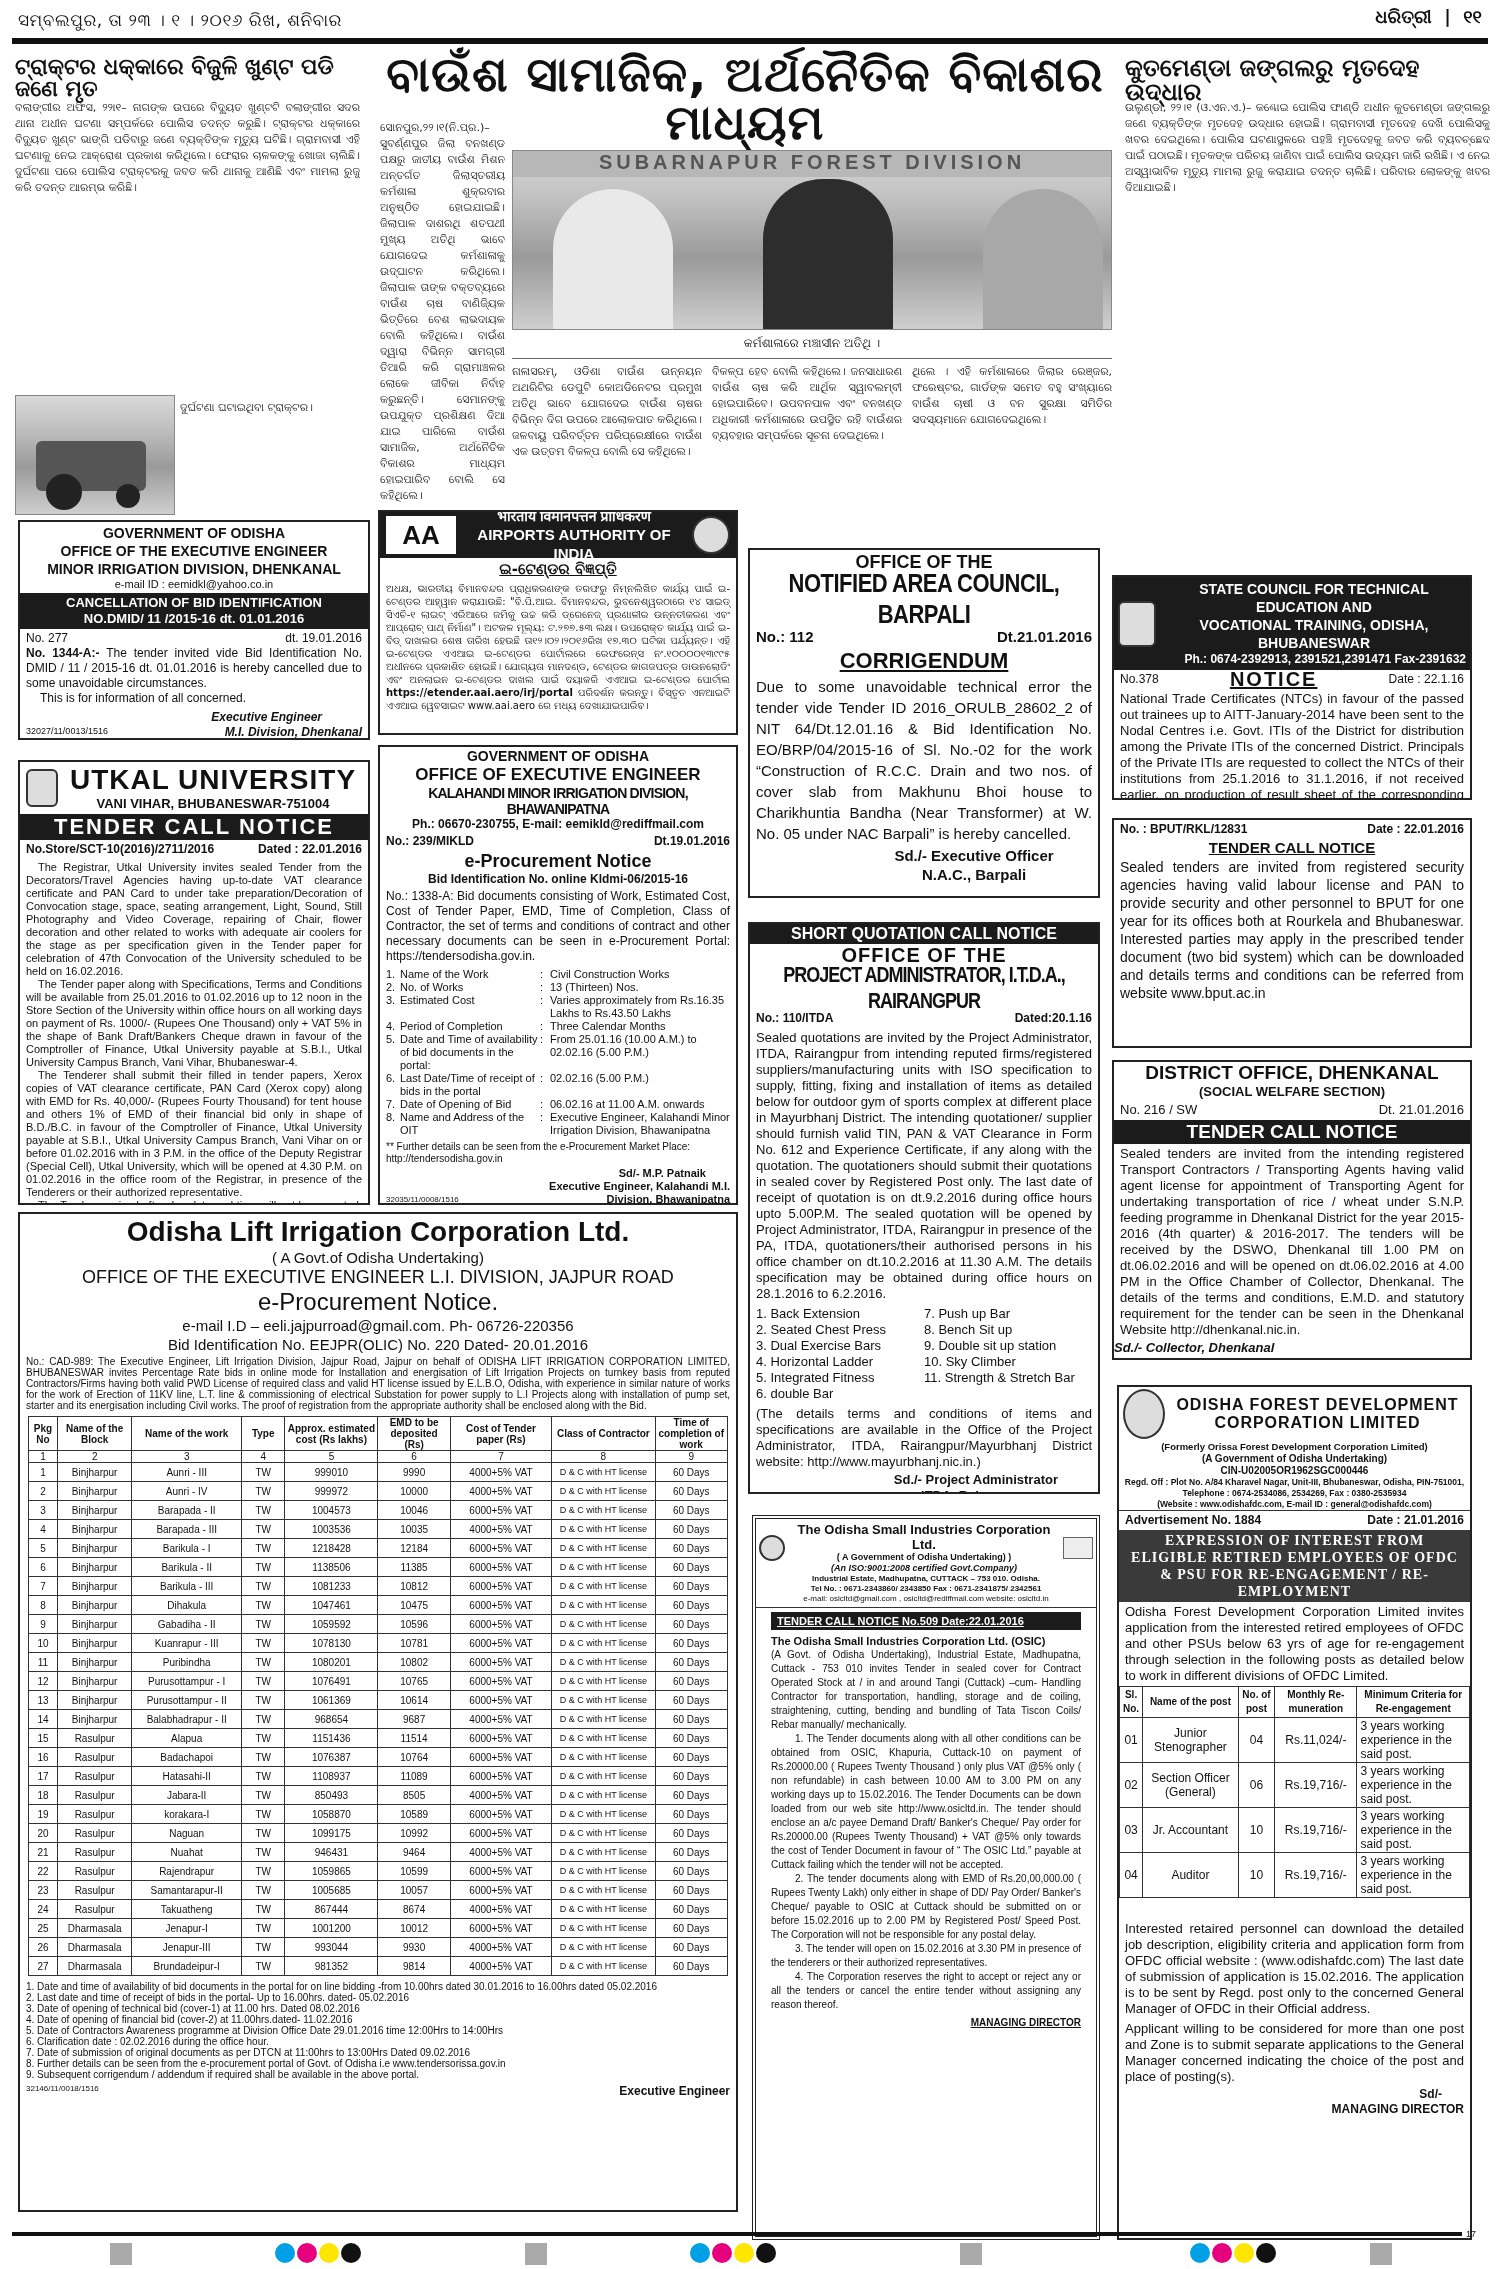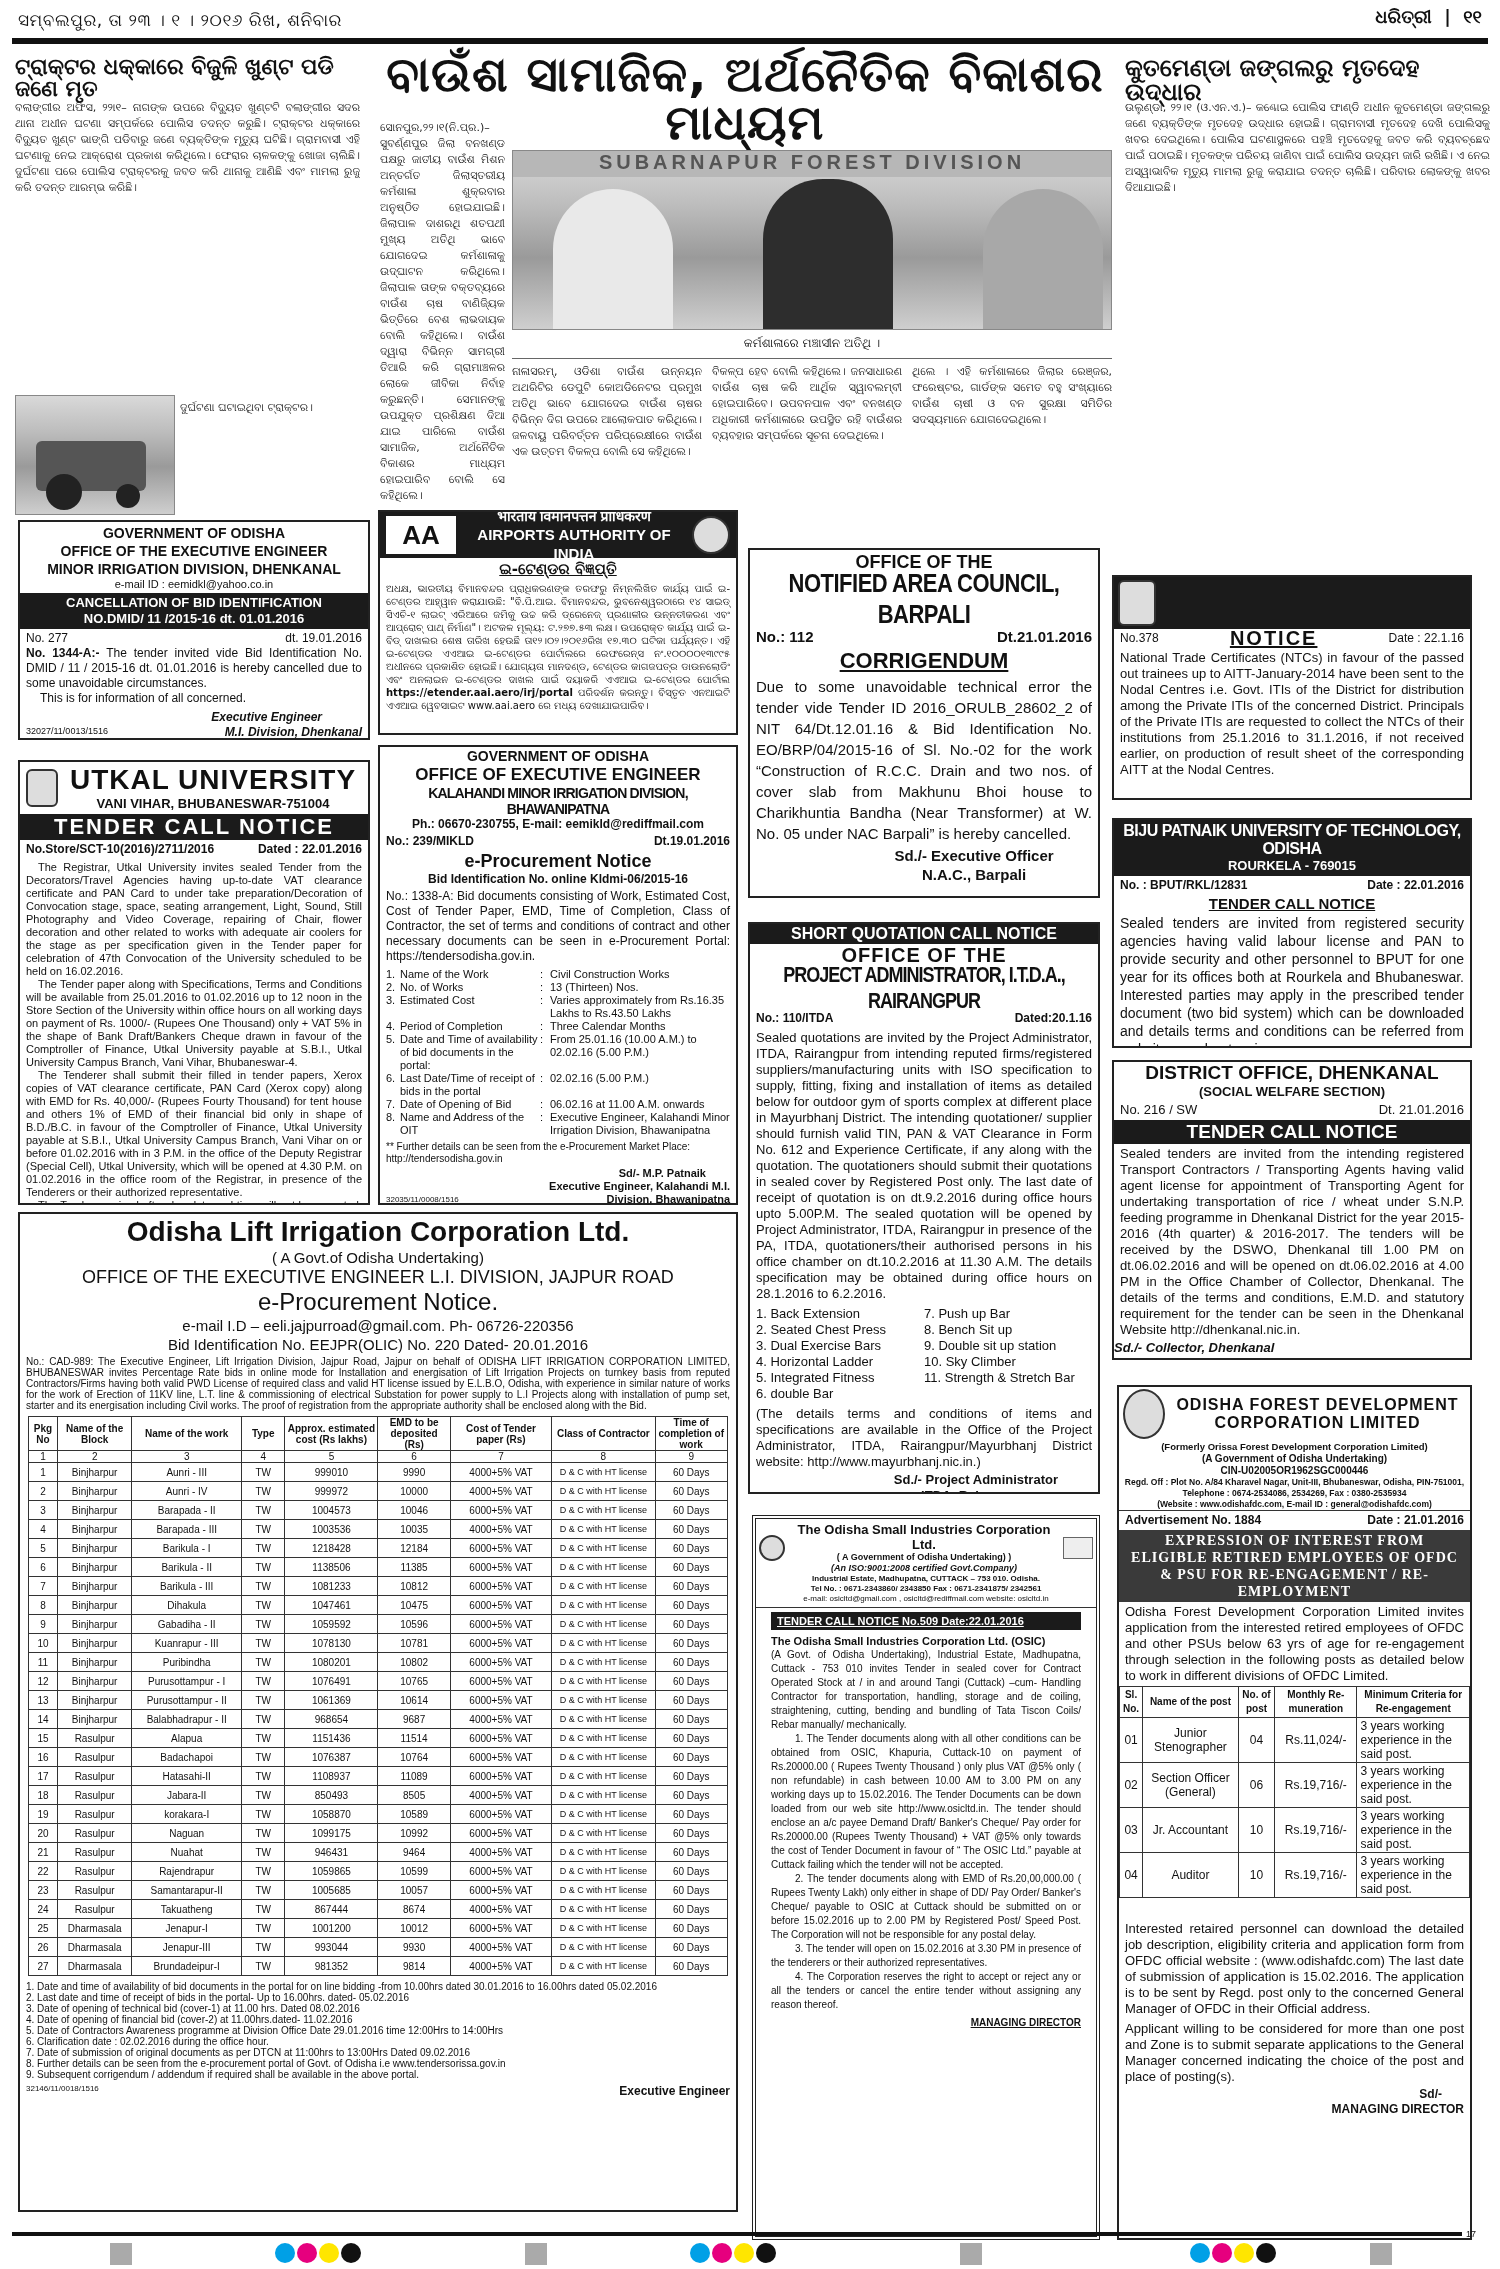--- a/index.html
+++ b/index.html
@@ -122,20 +122,25 @@
     </div>
   <div class="c b" style="font-size:22px;text-decoration:underline">CORRIGENDUM</div>
   <div class="pad j" style="font-size:15px;line-height:21px">Due to some unavoidable technical error the tender vide Tender ID 2016_ORULB_28602_2 of NIT 64/Dt.12.01.16 &amp; Bid Identification No. EO/BRP/04/2015-16 of Sl. No.-02 for the work “Construction of R.C.C. Drain and two nos. of cover slab from Makhunu Bhoi house to Charikhuntia Bandha (Near Transformer) at W. No. 05 under NAC Barpali” is hereby cancelled.</div>
   <div class="c b t15" style="padding-left:100px">Sd./- Executive Officer</div>
   <div class="c b t15" style="padding-left:100px">N.A.C., Barpali</div>
 </div>
 
 <div class="abs box" style="left:1112px;top:575px;width:360px;height:225px">
   <div class="dark" style="display:flex;align-items:center;padding:3px 4px;gap:6px">
     <div class="logo-circle" style="width:38px;height:46px;border-radius:6px"></div>
+    <div style="flex:1">
+      <div class="t14">STATE COUNCIL FOR TECHNICAL EDUCATION AND</div>
+      <div class="t14">VOCATIONAL TRAINING, ODISHA, BHUBANESWAR</div>
+      <div class="t12" style="text-align:right">Ph.: 0674-2392913, 2391521,2391471 Fax-2391632</div>
+    </div>
   </div>
   <div class="row pad t12" style="align-items:flex-start">
       <span>No.378</span>
       <span class="b" style="font-size:20px;text-decoration:underline;letter-spacing:2px">NOTICE</span>
       <span>Date : 22.1.16</span>
     </div>
   <div class="pad j t13">National Trade Certificates (NTCs) in favour of the passed out trainees up to AITT-January-2014 have been sent to the Nodal Centres i.e. Govt. ITIs of the District for distribution among the Private ITIs of the concerned District. Principals of the Private ITIs are requested to collect the NTCs of their institutions from 25.1.2016 to 31.1.2016, if not received earlier, on production of result sheet of the corresponding AITT at the Nodal Centres.</div>
 
 </div>
 
@@ -226,24 +231,20 @@
   <div class="pad" style="font-size:10px;line-height:12px">** Further details can be seen from the e-Procurement Market Place: http://tendersodisha.gov.in</div>
   <div class="b" style="font-size:11px;line-height:13px;text-align:right;padding-right:30px">Sd/- M.P. Patnaik</div>
   <div class="b" style="font-size:11px;line-height:13px;text-align:right;padding-right:6px">Executive Engineer, Kalahandi M.I.</div>
   <div class="row" style="font-size:11px;line-height:13px;padding:0 6px">
       <span style="font-size:8px">32035/11/0008/1516</span>
       <b>Division, Bhawanipatna</b>
     </div>
 </div>
 
 <div class="abs box" style="left:1112px;top:818px;width:360px;height:230px">
-  <div class="dark" style="padding:2px 0">
-    <div style="font-size:16px;letter-spacing:-.5px">BIJU PATNAIK UNIVERSITY OF TECHNOLOGY, ODISHA</div>
-    <div class="t13">ROURKELA - 769015</div>
-  </div>
   <div class="row b t12 pad">
       <span>No. : BPUT/RKL/12831</span>
       <span>Date : 22.01.2016</span>
     </div>
   <div class="c b" style="font-size:15px;text-decoration:underline">TENDER CALL NOTICE</div>
   <div class="pad j t14">Sealed tenders are invited from registered security agencies having valid labour license and PAN to provide security and other personnel to BPUT for one year for its offices both at Rourkela and Bhubaneswar. Interested parties may apply in the prescribed tender document (two bid system) which can be downloaded and details terms and conditions can be referred from website www.bput.ac.in</div>
 
 </div>
 
 <div class="abs box" style="left:748px;top:922px;width:352px;height:572px">

